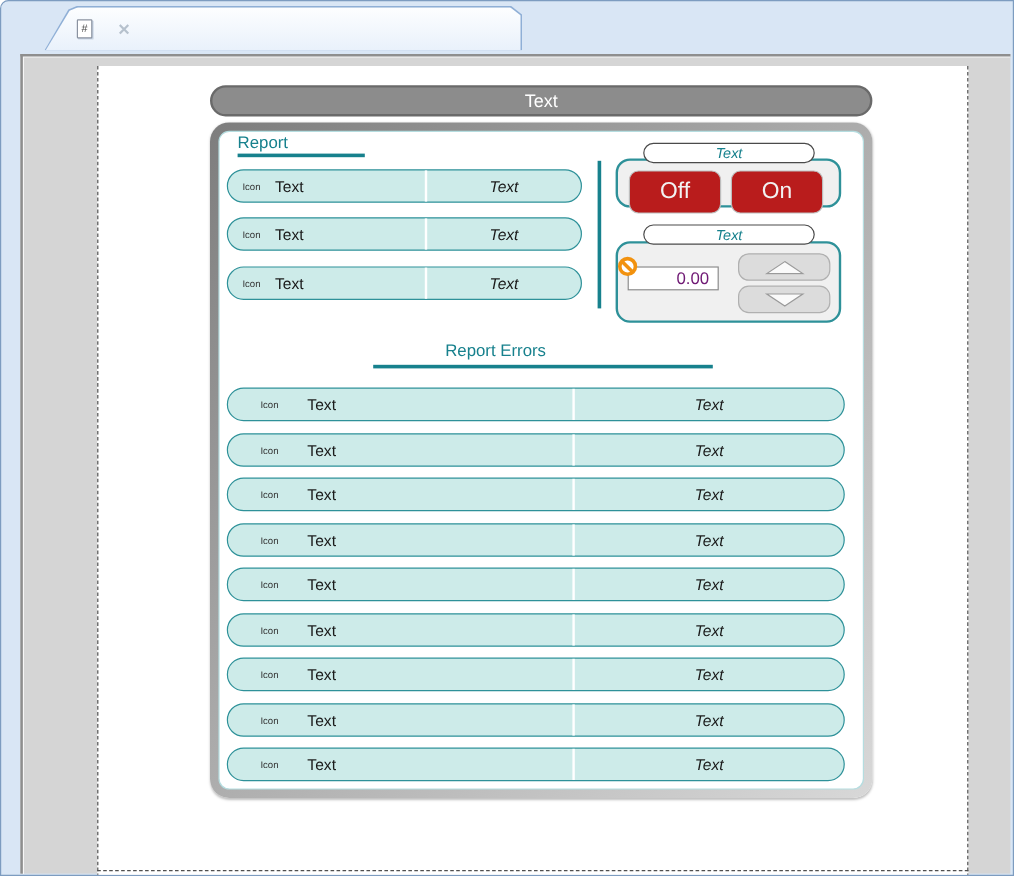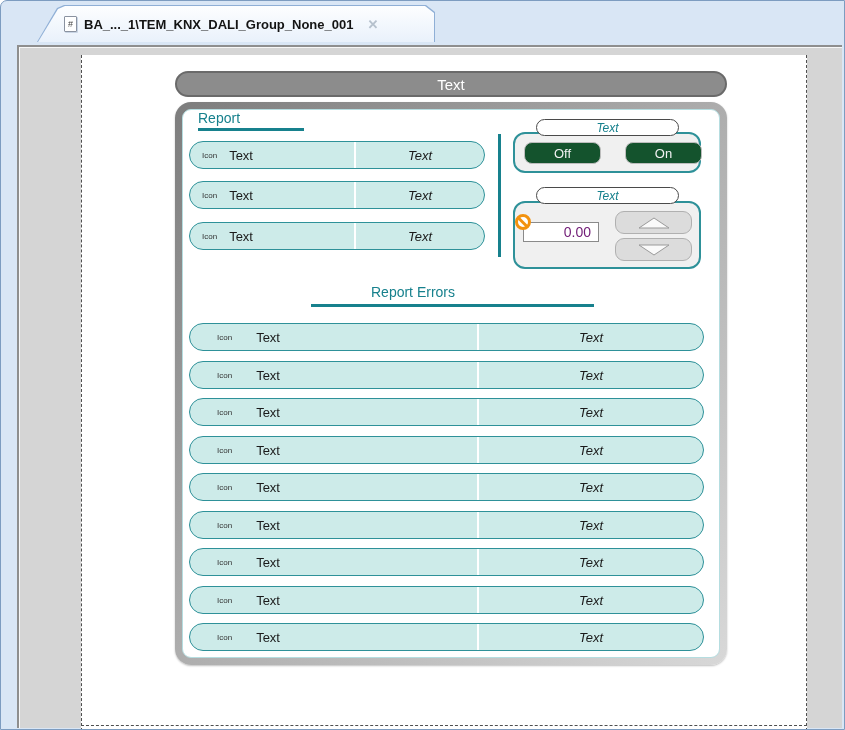--- a/index.html
+++ b/index.html
@@ -81,25 +81,25 @@
   .g1{ top:131px; height:41px; }
   .g2{ top:200px; height:68px; }
   .oval{
     position:absolute; left:535px; width:143px; height:17px; background:#ffffff;
     border:1px solid #4a4a4a; border-radius:9px;
     font-size:12px; font-style:italic; color:#17818d;
     display:flex; align-items:center; justify-content:center; z-index:3;
   }
   .o1{ top:118px; } .o2{ top:186px; }
   .gbtn{
-    position:absolute; height:22px; width:77px; background:#14532d;
-    border:1px solid #bdbdbd; border-radius:8px; color:#f2f2f2; font-size:13px;
+    position:absolute; height:36px; width:77px; background:#b91c1c;
+    border:1px solid #bdbdbd; border-radius:8px; color:#f2f2f2; font-size:19px;
     display:flex; align-items:center; justify-content:center; cursor:pointer; z-index:2;
   }
-  .btn-off{ left:523px; top:141px; } .btn-on{ left:624px; top:141px; }
+  .btn-off{ left:523px; top:141px; } .btn-on{ left:608px; top:141px; }
   .spin-btn{
     position:absolute; left:614px; width:77px; height:23px; background:#dcdcdc;
     border:1px solid #b0b0b0; border-radius:9px;
     display:flex; align-items:center; justify-content:center; cursor:pointer; z-index:2;
   }
   .btn-up{ top:210px; } .btn-down{ top:237px; }
   .value-input{
     position:absolute; left:522px; top:221px; width:76px; height:20px;
     background:#ffffff; border:1px solid #8a8a8a; font-size:14px; color:#701a75;
     text-align:right; padding-right:7px; font-family:"Liberation Sans",sans-serif; z-index:2;
@@ -127,21 +127,20 @@
 </style>
 </head>
 <body>
 
 <div class="window">
 
   <div class="tabstrip">
     <div class="tab">
       <div class="tab-inner">
         <span class="tabicon">#</span>
-        <span class="tabtitle">BA_..._1\TEM_KNX_DALI_Group_None_001</span>
         <span class="tabclose">✕</span>
       </div>
     </div>
   </div>
 
   <div class="docwell"></div>
   <div class="page"></div>
   <div class="guide-b"></div>
 
   <div class="header-pill">Text</div>

